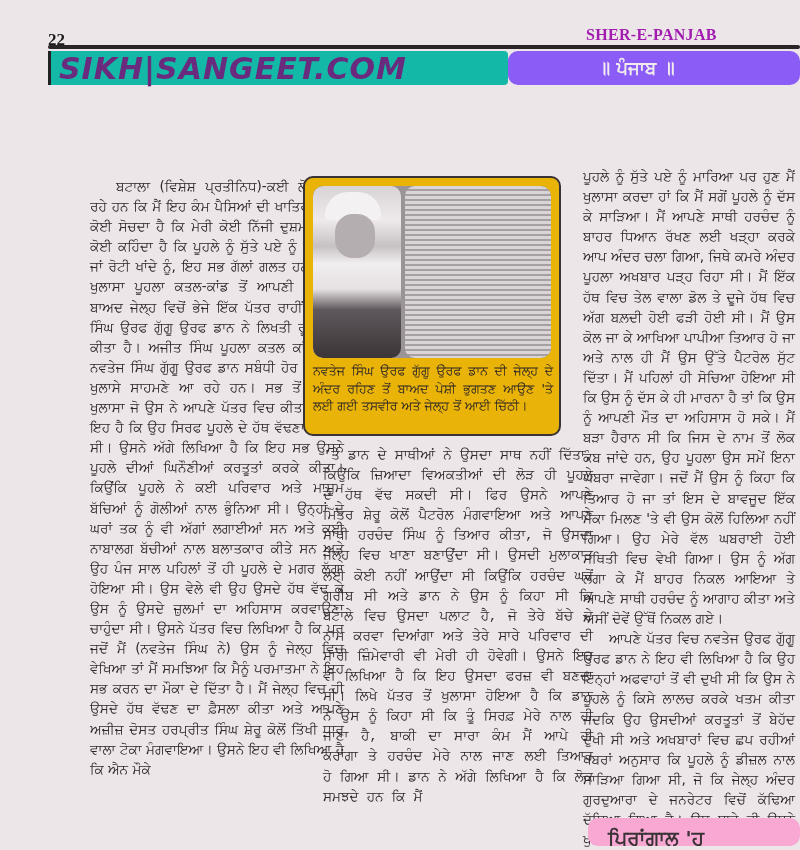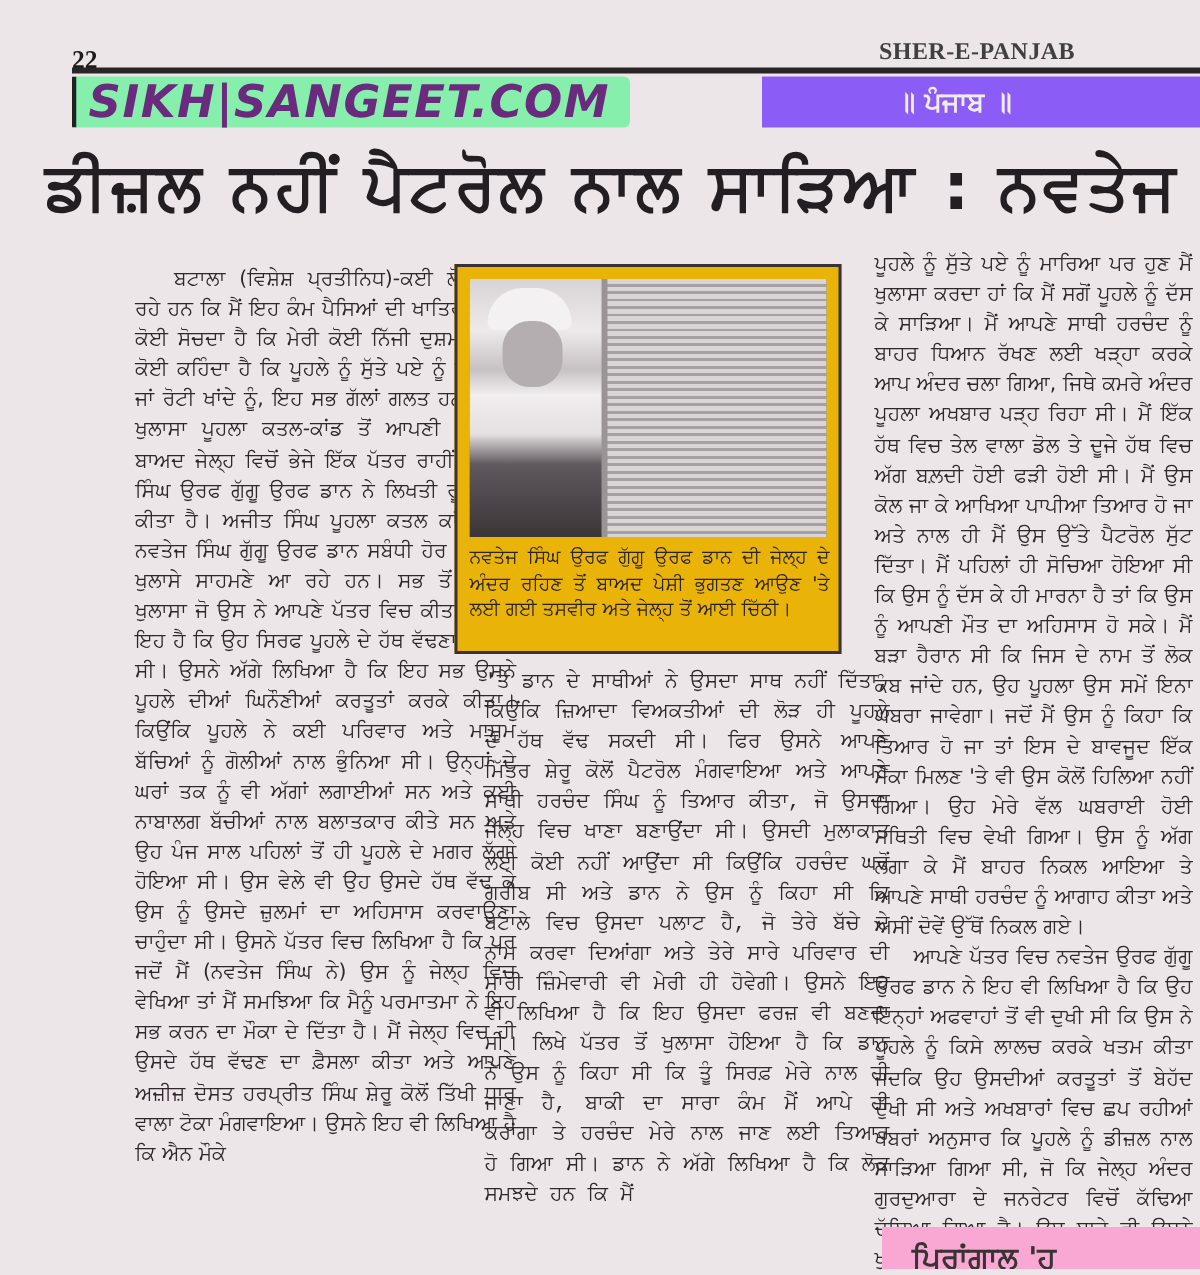--- a/index.html
+++ b/index.html
@@ -1,43 +1,43 @@
 <!DOCTYPE html>
 <html><head>
 <meta charset="utf-8">
 <style>
-  * { box-sizing: border-box; margin: 0; padding: 0; }
+  * { box-sizing: border-box; margin: 0; padding: 0; border-radius: 10px; }
   html, body { width: 800px; height: 850px; overflow: hidden; }
   body {
     background: #ece6e9;
     font-family: "DejaVu Sans", sans-serif;
     color: #2a2226;
     position: relative;
   }
   .page { position: absolute; left: 0; top: 0; width: 800px; height: 850px; }
 
   .page-number {
     position: absolute; left: 48px; top: 30px;
     font-family: "Liberation Serif", serif; font-weight: bold;
     font-size: 17px; color: #1d1a1c;
   }
   .pub-name {
     position: absolute; left: 586px; top: 26px;
     font-family: "Liberation Serif", serif; font-weight: bold;
-    font-size: 16px; color: #404040; letter-spacing: 0.3px;
+    font-size: 16px; color: #a21caf; letter-spacing: 0.3px;
   }
   .header-bar {
     position: absolute; left: 48px; top: 45px; width: 752px; height: 42px;
   }
   .header-rule {
     position: absolute; left: 0; top: 0; width: 752px; height: 4px; background: #2a2426;
   }
   .logo-box {
-    position: absolute; left: 0; top: 6px; width: 372px; height: 34px;
-    background: #86efac; border-left: 3px solid #222;
+    position: absolute; left: 0; top: 6px; width: 460px; height: 34px;
+    background: #14b8a6; border-left: 3px solid #222;
     display: flex; align-items: center; padding-left: 8px;
     font-family: "DejaVu Sans", sans-serif; font-weight: bold; font-style: italic;
     font-size: 30px; color: #6a2a7e; letter-spacing: 1px;
     border-radius: 0 4px 4px 0;
   }
   .section-band {
     position: absolute; left: 460px; top: 6px; width: 292px; height: 34px;
     background: #8b5cf6;
     display: flex; align-items: center; padding-left: 90px;
     color: #f1ecee; font-size: 18px; font-weight: bold;
@@ -102,21 +102,20 @@
 
   <div class="page-number">22</div>
   <div class="pub-name">SHER-E-PANJAB</div>
 
   <div class="header-bar">
     <div class="header-rule"></div>
     <div class="logo-box">SIKH|SANGEET.COM</div>
     <div class="section-band">॥ ਪੰਜਾਬ ॥</div>
   </div>
 
-  <h1 class="headline">ਡੀਜ਼ਲ ਨਹੀਂ ਪੈਟਰੋਲ ਨਾਲ ਸਾੜਿਆ : ਨਵਤੇਜ</h1>
 
   <div class="col col1">
     <p class="indent">ਬਟਾਲਾ (ਵਿਸ਼ੇਸ਼ ਪ੍ਰਤੀਨਿਧ)-ਕਈ ਲੋਕ ਸੋਚ ਰਹੇ ਹਨ ਕਿ ਮੈਂ ਇਹ ਕੰਮ ਪੈਸਿਆਂ ਦੀ ਖਾਤਿਰ ਕੀਤਾ, ਕੋਈ ਸੋਚਦਾ ਹੈ ਕਿ ਮੇਰੀ ਕੋਈ ਨਿੱਜੀ ਦੁਸ਼ਮਣੀ ਸੀ, ਕੋਈ ਕਹਿੰਦਾ ਹੈ ਕਿ ਪੂਹਲੇ ਨੂੰ ਸੁੱਤੇ ਪਏ ਨੂੰ ਸਾੜਿਆ ਜਾਂ ਰੋਟੀ ਖਾਂਦੇ ਨੂੰ, ਇਹ ਸਭ ਗੱਲਾਂ ਗਲਤ ਹਨ। ਇਹ ਖੁਲਾਸਾ ਪੂਹਲਾ ਕਤਲ-ਕਾਂਡ ਤੋਂ ਆਪਣੀ ਪੇਸ਼ੀ ਤੋਂ ਬਾਅਦ ਜੇਲ੍ਹ ਵਿਚੋਂ ਭੇਜੇ ਇੱਕ ਪੱਤਰ ਰਾਹੀਂ ਨਵਤੇਜ ਸਿੰਘ ਉਰਫ ਗੁੱਗੂ ਉਰਫ ਡਾਨ ਨੇ ਲਿਖਤੀ ਰੂਪ ਵਿਚ ਕੀਤਾ ਹੈ। ਅਜੀਤ ਸਿੰਘ ਪੂਹਲਾ ਕਤਲ ਕਾਂਡ ਵਿਚ ਨਵਤੇਜ ਸਿੰਘ ਗੁੱਗੂ ਉਰਫ ਡਾਨ ਸਬੰਧੀ ਹੋਰ ਵੀ ਕਈ ਖੁਲਾਸੇ ਸਾਹਮਣੇ ਆ ਰਹੇ ਹਨ। ਸਭ ਤੋਂ ਅਹਿਮ ਖੁਲਾਸਾ ਜੋ ਉਸ ਨੇ ਆਪਣੇ ਪੱਤਰ ਵਿਚ ਕੀਤਾ ਹੈ ਉਹ ਇਹ ਹੈ ਕਿ ਉਹ ਸਿਰਫ ਪੂਹਲੇ ਦੇ ਹੱਥ ਵੱਢਣਾ ਚਾਹੁੰਦਾ ਸੀ। ਉਸਨੇ ਅੱਗੇ ਲਿਖਿਆ ਹੈ ਕਿ ਇਹ ਸਭ ਉਸਨੇ ਪੂਹਲੇ ਦੀਆਂ ਘਿਨੌਣੀਆਂ ਕਰਤੂਤਾਂ ਕਰਕੇ ਕੀਤਾ। ਕਿਉਂਕਿ ਪੂਹਲੇ ਨੇ ਕਈ ਪਰਿਵਾਰ ਅਤੇ ਮਾਸੂਮ ਬੱਚਿਆਂ ਨੂੰ ਗੋਲੀਆਂ ਨਾਲ ਭੁੰਨਿਆ ਸੀ। ਉਨ੍ਹਾਂ ਦੇ ਘਰਾਂ ਤਕ ਨੂੰ ਵੀ ਅੱਗਾਂ ਲਗਾਈਆਂ ਸਨ ਅਤੇ ਕਈ ਨਾਬਾਲਗ ਬੱਚੀਆਂ ਨਾਲ ਬਲਾਤਕਾਰ ਕੀਤੇ ਸਨ ਅਤੇ ਉਹ ਪੰਜ ਸਾਲ ਪਹਿਲਾਂ ਤੋਂ ਹੀ ਪੂਹਲੇ ਦੇ ਮਗਰ ਲੱਗਾ ਹੋਇਆ ਸੀ। ਉਸ ਵੇਲੇ ਵੀ ਉਹ ਉਸਦੇ ਹੱਥ ਵੱਢ ਕੇ ਉਸ ਨੂੰ ਉਸਦੇ ਜ਼ੁਲਮਾਂ ਦਾ ਅਹਿਸਾਸ ਕਰਵਾਉਣਾ ਚਾਹੁੰਦਾ ਸੀ। ਉਸਨੇ ਪੱਤਰ ਵਿਚ ਲਿਖਿਆ ਹੈ ਕਿ ਪਰ ਜਦੋਂ ਮੈਂ (ਨਵਤੇਜ ਸਿੰਘ ਨੇ) ਉਸ ਨੂੰ ਜੇਲ੍ਹ ਵਿਚ ਵੇਖਿਆ ਤਾਂ ਮੈਂ ਸਮਝਿਆ ਕਿ ਮੈਨੂੰ ਪਰਮਾਤਮਾ ਨੇ ਇਹ ਸਭ ਕਰਨ ਦਾ ਮੌਕਾ ਦੇ ਦਿੱਤਾ ਹੈ। ਮੈਂ ਜੇਲ੍ਹ ਵਿਚ ਹੀ ਉਸਦੇ ਹੱਥ ਵੱਢਣ ਦਾ ਫ਼ੈਸਲਾ ਕੀਤਾ ਅਤੇ ਆਪਣੇ ਅਜ਼ੀਜ਼ ਦੋਸਤ ਹਰਪ੍ਰੀਤ ਸਿੰਘ ਸ਼ੇਰੂ ਕੋਲੋਂ ਤਿੱਖੀ ਧਾਰ ਵਾਲਾ ਟੋਕਾ ਮੰਗਵਾਇਆ। ਉਸਨੇ ਇਹ ਵੀ ਲਿਖਿਆ ਹੈ ਕਿ ਐਨ ਮੌਕੇ</p>
   </div>
 
   <div class="photo-box">
     <div class="photo" title="ਨਵਤੇਜ ਸਿੰਘ ਦੀ ਤਸਵੀਰ ਅਤੇ ਜੇਲ੍ਹ ਤੋਂ ਆਈ ਚਿੱਠੀ">
       <div class="photo-person"></div>
       <div class="photo-turban"></div>
       <div class="photo-face"></div>

